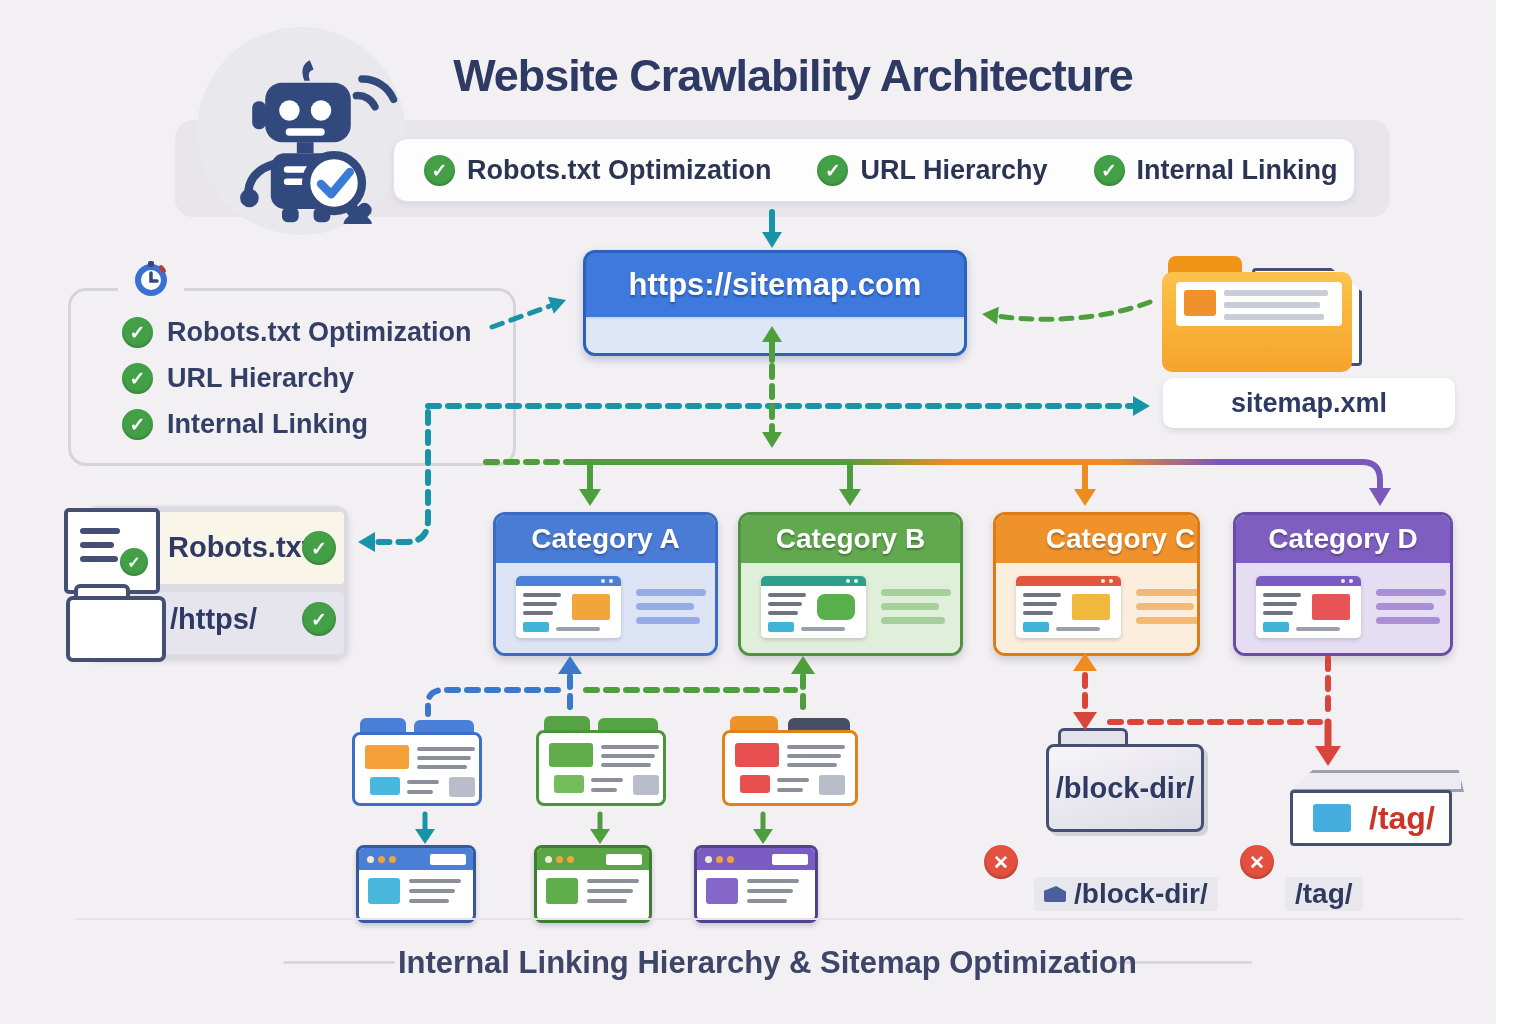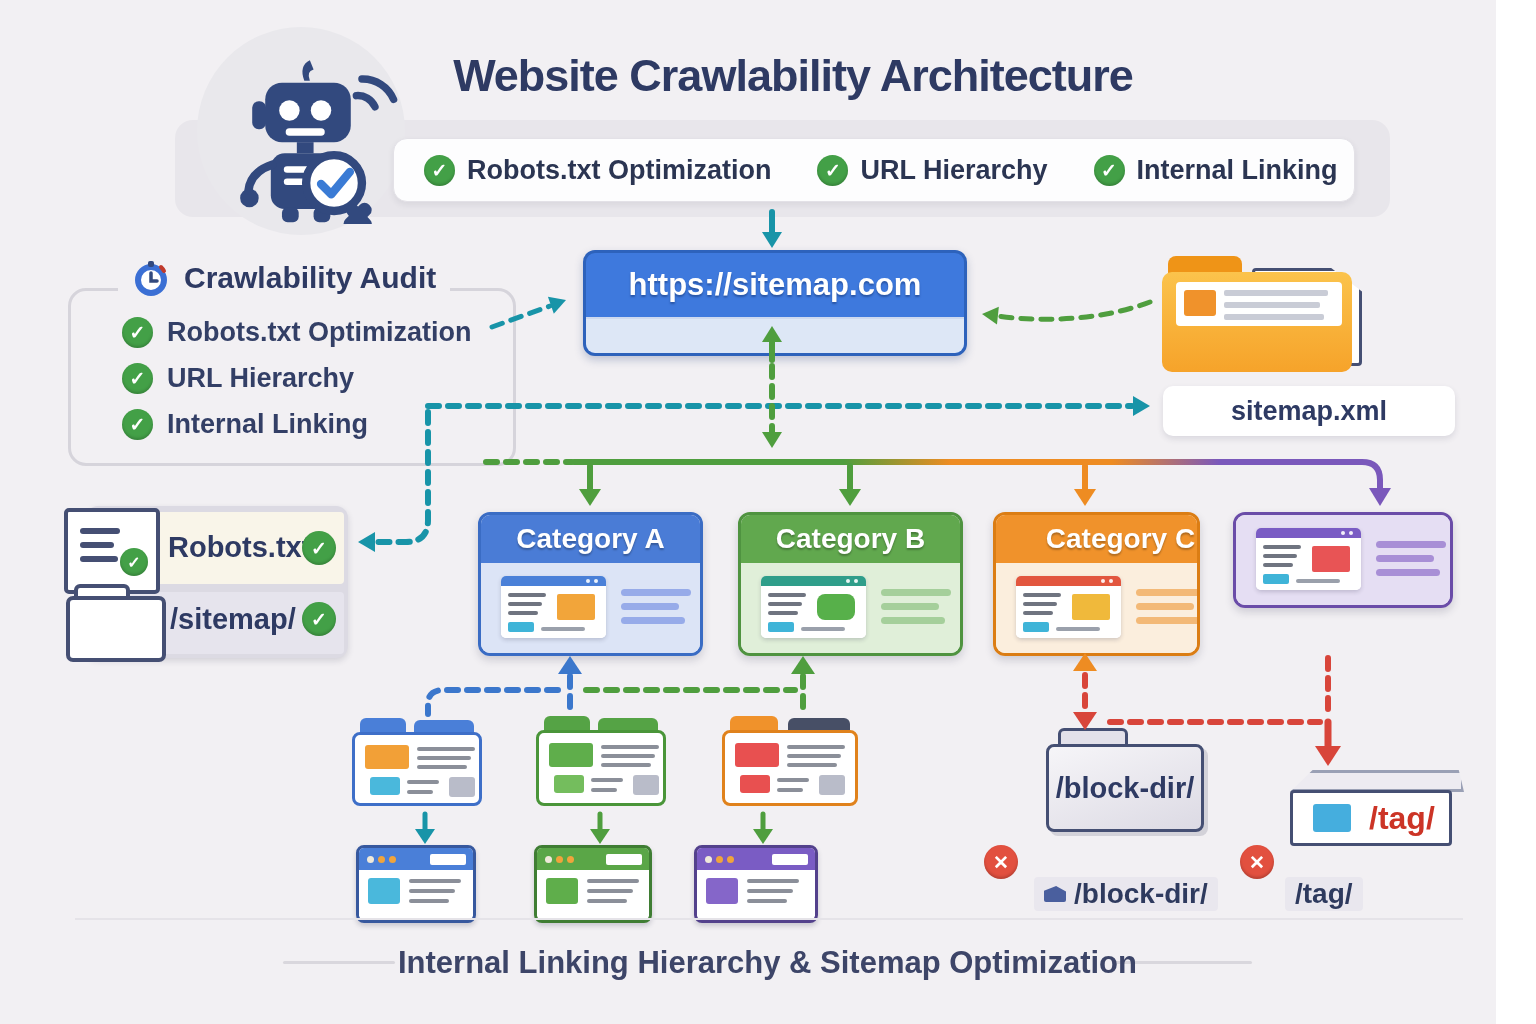--- a/index.html
+++ b/index.html
@@ -50,21 +50,21 @@
                 box-shadow:0 3px 5px rgba(150,90,0,.3);}
   .sitemap-box{background:#fff;border-radius:10px;box-shadow:0 3px 6px rgba(40,40,70,.12);
                display:flex;align-items:center;justify-content:center;
                color:var(--c-navy);font-size:27px;font-weight:bold;}
 
   
   .cat{border-radius:12px;overflow:hidden;box-shadow:0 4px 8px rgba(40,40,70,.18);}
   .cat-head{height:48px;display:flex;align-items:center;justify-content:center;
             color:#fff;font-size:28px;font-weight:bold;text-shadow:0 2px 2px rgba(0,0,0,.28);}
   .cat-body{position:relative;height:90px;}
-  .cat-a{border:3px solid var(--c-cat_a_border);} .cat-a .cat-head{background:var(--c-cat_a);}
+  .cat-a{border:3px solid var(--c-cat_a_border);margin-left:15px;} .cat-a .cat-head{background:var(--c-cat_a);}
   .cat-a .cat-body{background:var(--c-cat_a_body);}
   .cat-b{border:3px solid var(--c-cat_b_border);} .cat-b .cat-head{background:var(--c-cat_b);}
   .cat-b .cat-body{background:var(--c-cat_b_body);}
   .cat-c{border:3px solid var(--c-cat_c_border);} .cat-c .cat-head{background:var(--c-cat_c);padding-left:48px;}
   .cat-c .cat-body{background:var(--c-cat_c_body);}
   .cat-d{border:3px solid var(--c-cat_d_border);} .cat-d .cat-head{background:var(--c-cat_d);}
   .cat-d .cat-body{background:var(--c-cat_d_body);}
 
   .mini{position:absolute;left:20px;top:13px;width:105px;height:62px;border-radius:5px;
         overflow:hidden;box-shadow:0 2px 4px rgba(40,40,70,.2);background:#fff;}
@@ -227,21 +227,20 @@
   </div>
 
   <div class="abs audit-box" style="left:68px;top:288px;width:442px;height:172px;"></div>
   <div class="abs audit-title" style="left:118px;top:258px;height:40px;">
     <svg width="38" height="38" viewBox="0 0 38 38">
       <circle cx="19" cy="21" r="13" fill="#fff" stroke="#3b6fd4" stroke-width="6"></circle>
       <rect x="16" y="2" width="6" height="6" rx="2" fill="#32497e"></rect>
       <path d="M19,14 v8 h6" fill="none" stroke="#32497e" stroke-width="3.5" stroke-linecap="round"></path>
       <path d="M29,8 a16,16 0 0 1 3,4" fill="none" stroke="#c0392b" stroke-width="4" stroke-linecap="round"></path>
     </svg>
-    <span>Crawlability Audit</span>
   </div>
   <div class="abs audit-item" style="left:122px;top:317px;">
     <span class="check-badge">✓</span>
     <span>Robots.txt Optimization</span>
   </div>
   <div class="abs audit-item" style="left:122px;top:363px;">
     <span class="check-badge">✓</span>
     <span>URL Hierarchy</span>
   </div>
   <div class="abs audit-item" style="left:122px;top:409px;">
@@ -260,21 +259,21 @@
     <span class="doc-line" style="left:14px;top:58px;width:60px;"></span>
   </div>
   <div class="abs folder-tab" style="left:1168px;top:256px;width:74px;height:28px;"></div>
   <div class="abs folder-back" style="left:1162px;top:272px;width:190px;height:100px;"></div>
   <div class="abs folder-paper" style="left:1176px;top:282px;width:166px;height:44px;">
     <span class="doc-line" style="left:48px;top:8px;width:104px;background:#c9ccd6;"></span>
     <span class="doc-line" style="left:48px;top:20px;width:96px;background:#c9ccd6;"></span>
     <span class="doc-line" style="left:48px;top:32px;width:100px;background:#c9ccd6;"></span>
     <span style="position:absolute;left:8px;top:8px;width:32px;height:26px;background:#f0922b;border-radius:3px;"></span>
   </div>
-  <div class="abs sitemap-box" style="left:1163px;top:386px;width:292px;height:50px;">sitemap.xml</div>
+  <div class="abs sitemap-box" style="left:1163px;top:378px;width:292px;height:50px;">sitemap.xml</div>
 
   <div class="abs cat cat-a" style="left:478px;top:512px;width:219px;">
     <div class="cat-head">Category A</div>
     <div class="cat-body">
       <div class="mini">
         <div class="mini-bar">
             <i></i>
             <i></i>
           </div>
         <div class="mini-content">
@@ -335,20 +334,21 @@
           </div>
       </div>
       <div class="acc-lines" style="left:-10px;">
           <i class="al1"></i>
           <i class="al2"></i>
           <i class="al3"></i>
         </div>
     </div>
   </div>
   <div class="abs cat cat-d" style="left:1233px;top:512px;width:214px;">
+    <div class="cat-head">Category D</div>
     <div class="cat-body">
       <div class="mini">
         <div class="mini-bar">
             <i></i>
             <i></i>
           </div>
         <div class="mini-content">
             <i class="ml1"></i>
             <i class="ml2"></i>
             <i class="ml3"></i>
@@ -363,21 +363,21 @@
           <i class="al3"></i>
         </div>
     </div>
   </div>
 
   <div class="abs robots-backing" style="left:86px;top:506px;width:262px;height:152px;"></div>
   <div class="abs robots-row1" style="left:94px;top:512px;width:250px;height:72px;"></div>
   <div class="abs robots-row2" style="left:86px;top:592px;width:258px;height:62px;"></div>
   <div class="abs robots-label" style="left:168px;top:531px;">Robots.txt</div>
   <span class="abs check-badge" style="left:302px;top:531px;width:34px;height:34px;">✓</span>
-  <div class="abs robots-label" style="left:170px;top:603px;">/sitemap/</div>
+  <div class="abs robots-label" style="left:170px;top:603px;">/https/</div>
   <span class="abs check-badge" style="left:302px;top:602px;width:34px;height:34px;">✓</span>
   <div class="abs file-icon" style="left:64px;top:508px;width:88px;height:78px;">
     <i class="fl1"></i>
       <i class="fl2"></i>
       <i class="fl3"></i>
     <span class="check-badge" style="position:absolute;right:8px;bottom:14px;width:28px;height:28px;font-size:16px;">✓</span>
   </div>
   <div class="abs plain-folder-tab" style="left:74px;top:584px;width:48px;height:14px;"></div>
   <div class="abs plain-folder" style="left:66px;top:596px;width:92px;height:58px;"></div>
 

